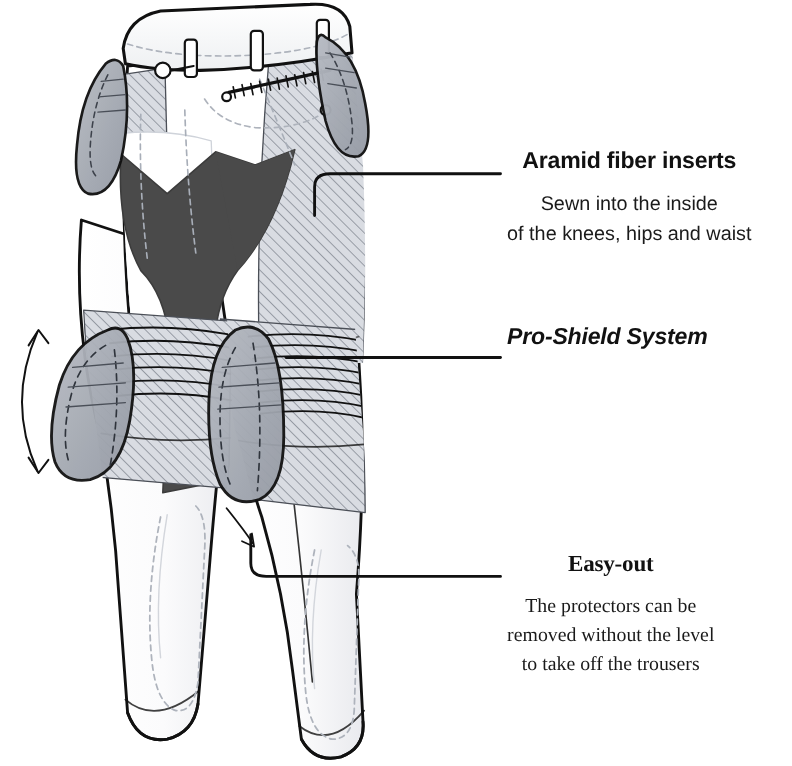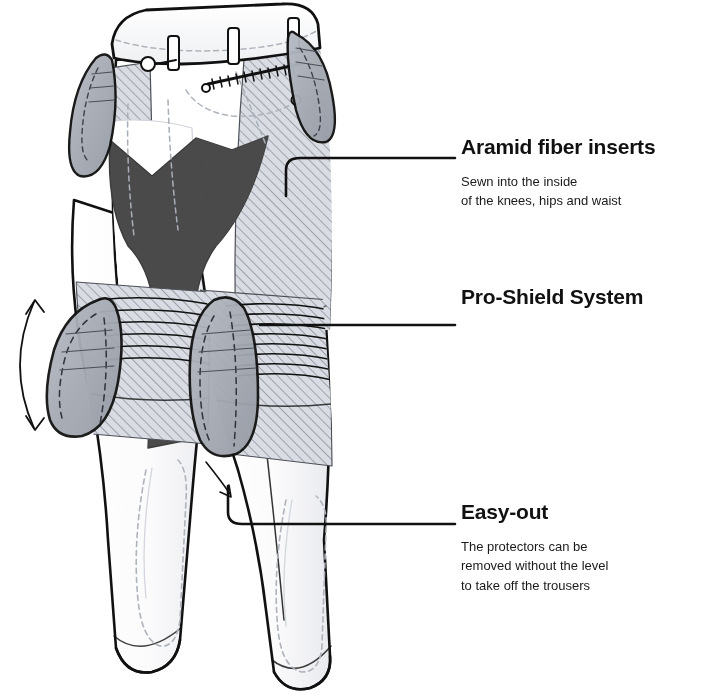--- a/index.html
+++ b/index.html
@@ -1,36 +1,36 @@
 <!DOCTYPE html>
 <html><head>
 <meta charset="utf-8">
 <style>
   html,body{margin:0;padding:0;background:#ffffff;}
   body{width:720px;height:696px;overflow:hidden;
        font-family:"Liberation Sans","DejaVu Sans",sans-serif;
        -webkit-font-smoothing:antialiased;}
-  #stage{position:relative;width:720px;height:512px;background:#fff;}
+  #stage{position:relative;width:720px;height:512px;background:#fff;text-align:center;}
 
   
   #illo{position:absolute;left:0;top:0;width:460px;height:696px;}
 
   
   .callout{position:absolute;left:461px;}
   .callout .c-title{
       font-size:21px;font-weight:700;color:#111111;
       letter-spacing:-0.2px;line-height:1.15;margin:0 0 13px 0;
       white-space:nowrap;}
   .callout .c-body{
-      font-size:13px;font-weight:400;color:#1a1a1a;
+      font-size:18px;font-weight:400;color:#1a1a1a;
       line-height:1.48;margin:0;white-space:pre-line;}
 
   #callout-0{top:135px;}
-  #callout-1{top:285px;}
-  #callout-2{top:500px;}
+  #callout-1{top:295px;font-style:italic;}
+  #callout-2{top:500px;font-family:Liberation Serif, serif;}
 </style>
 </head>
 <body>
 
 <div id="stage">
 
   <svg id="illo" viewBox="0 0 460 696">
     <defs>
 
       <pattern id="hatch" width="7" height="7" patternUnits="userSpaceOnUse" patternTransform="rotate(-45)">

